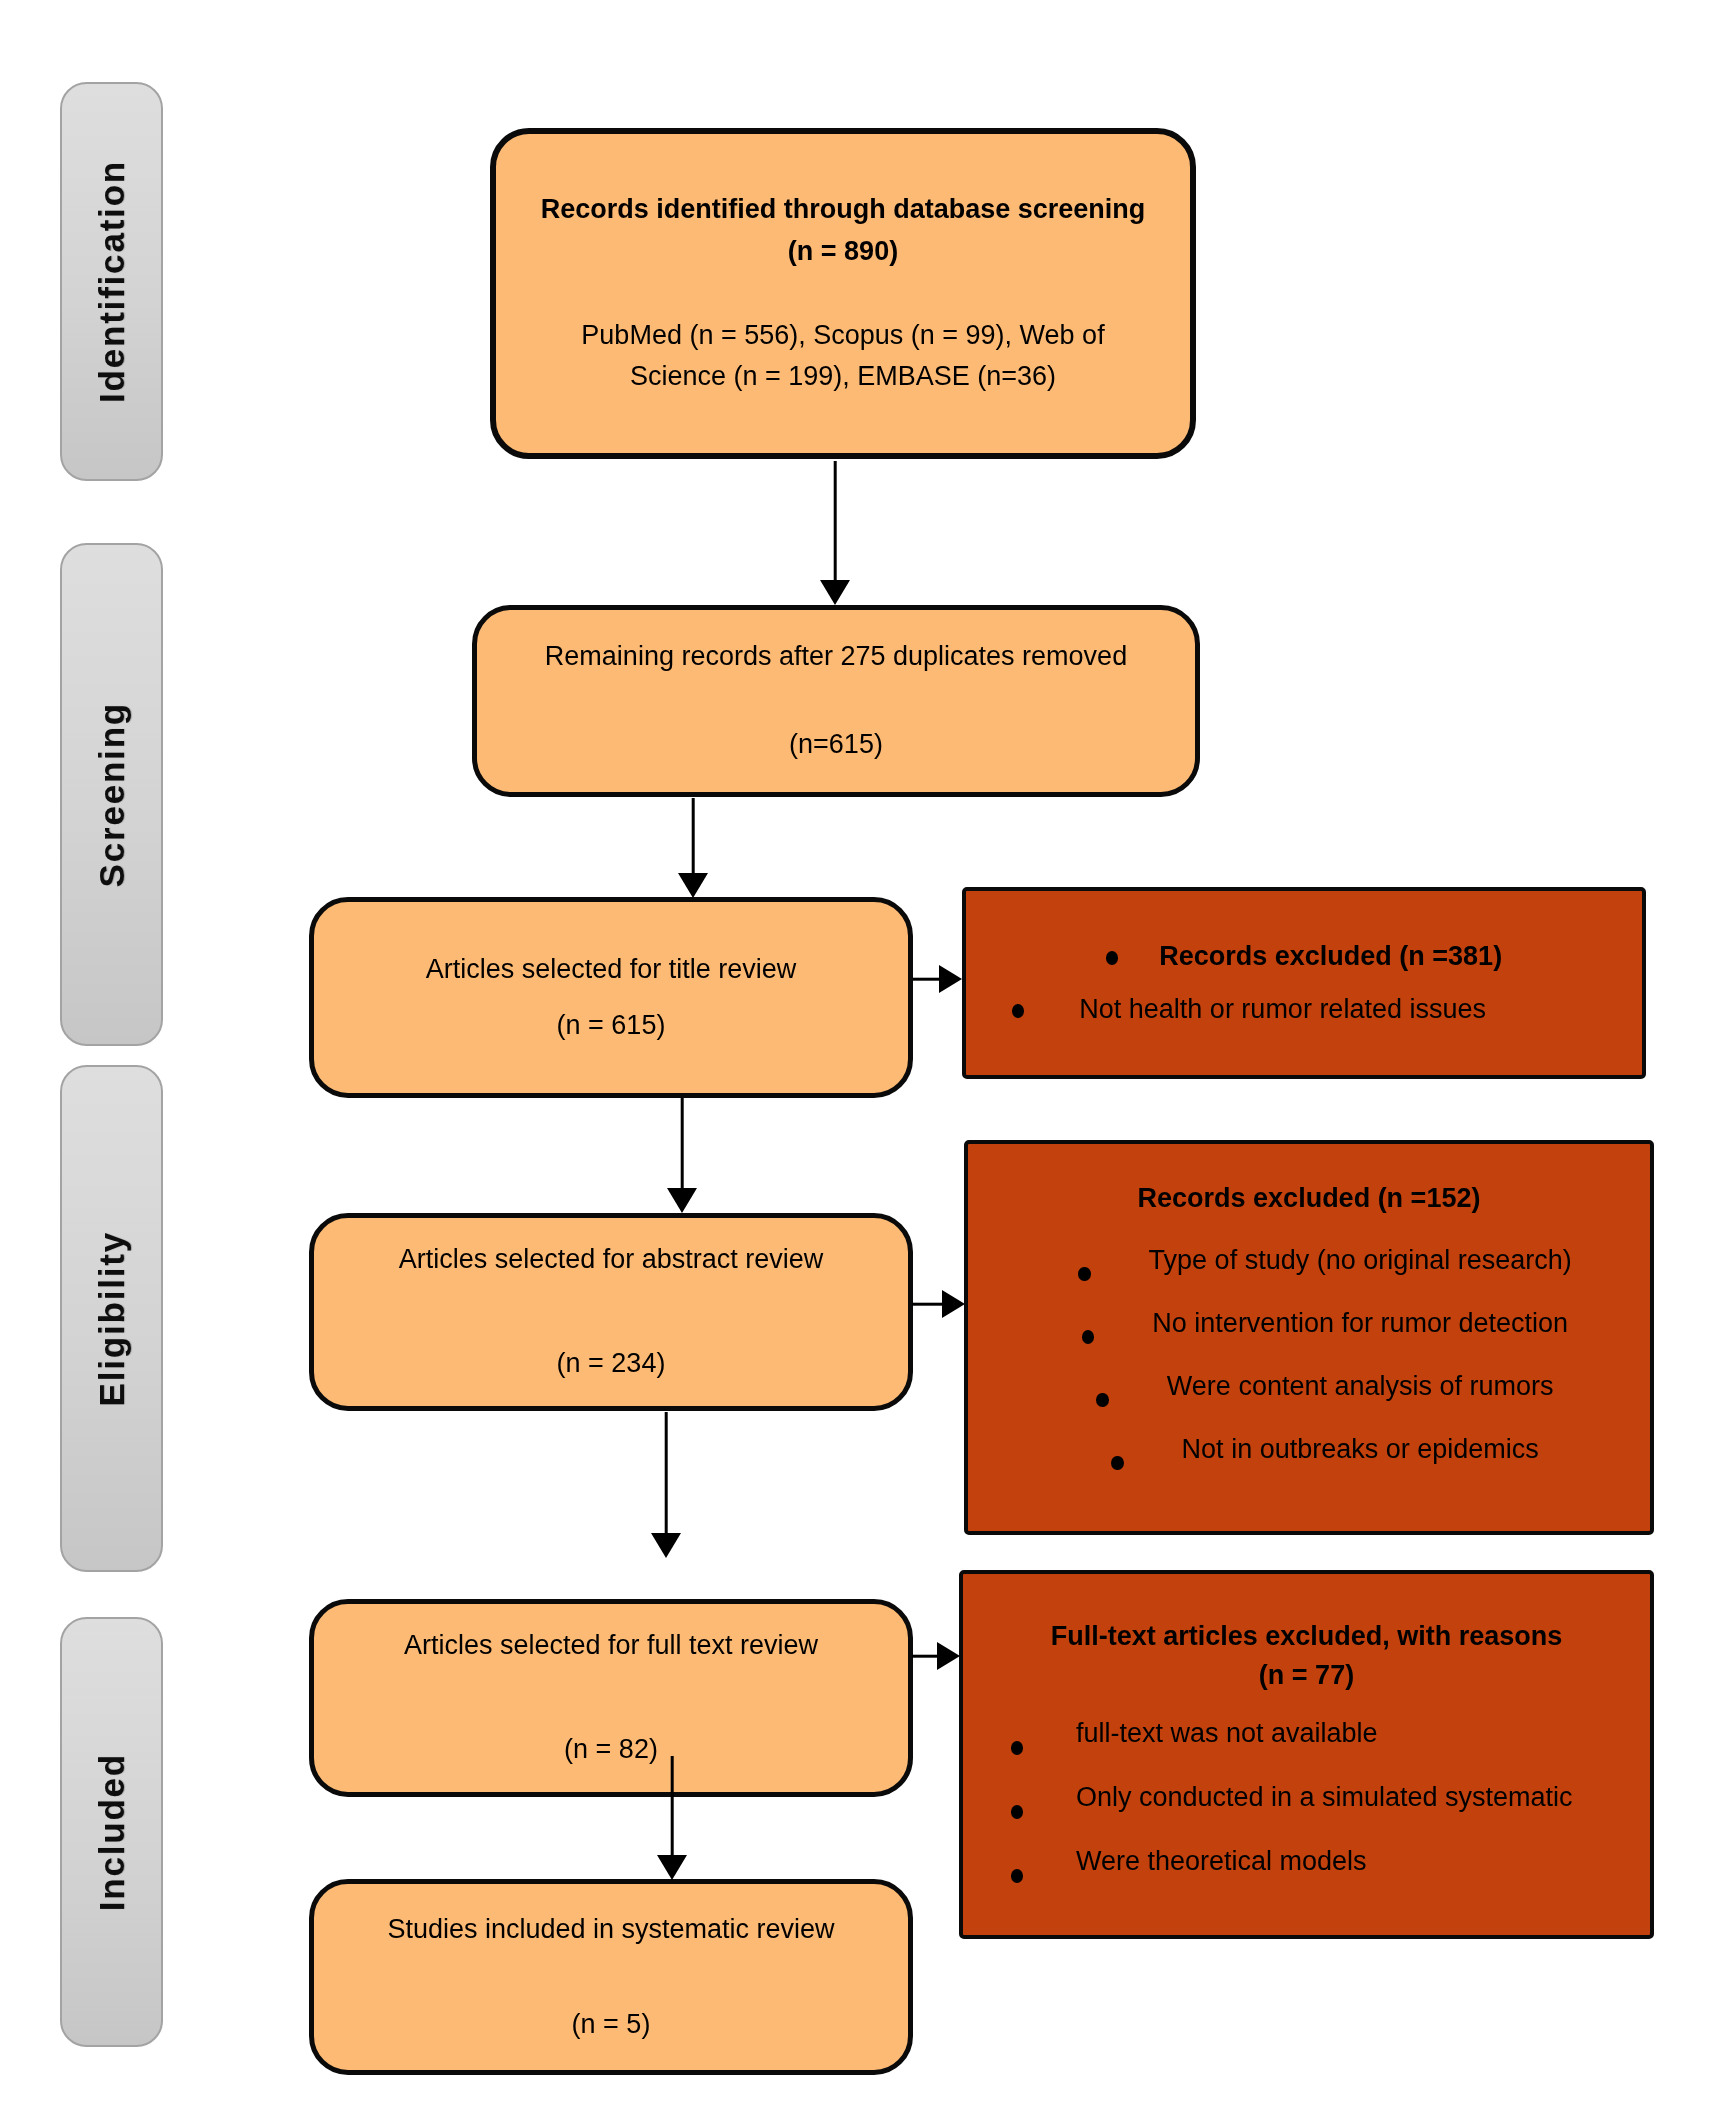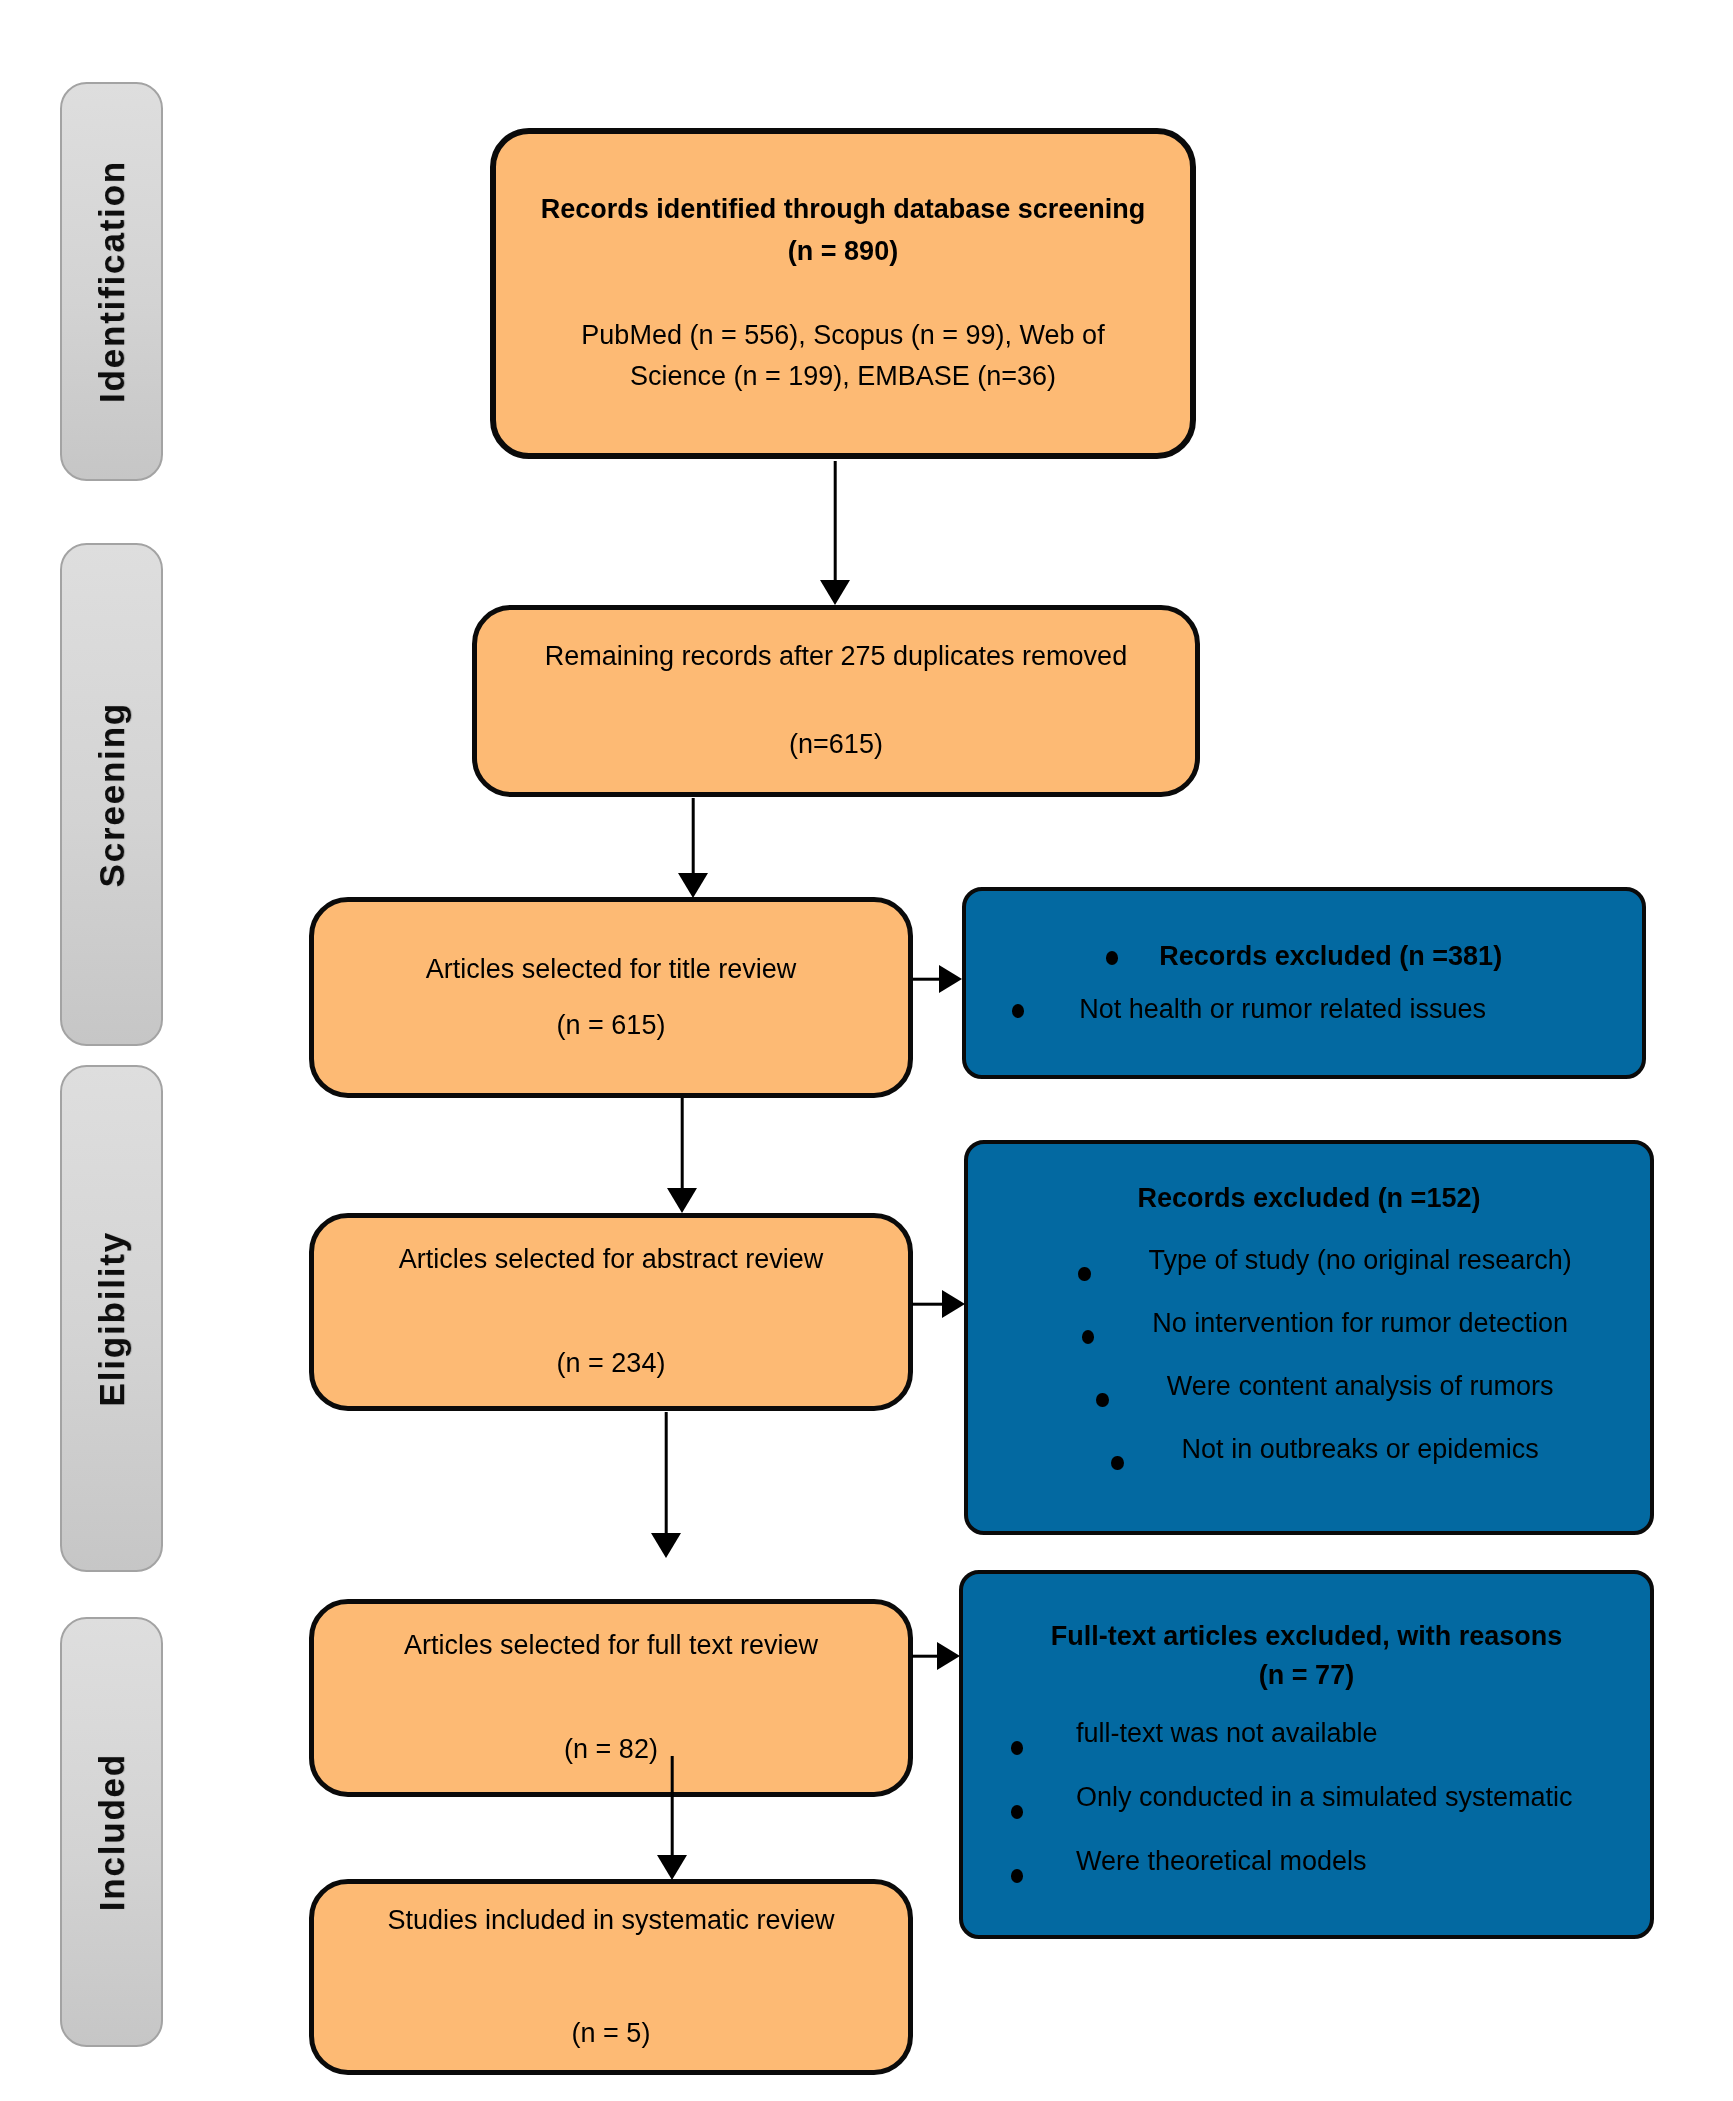--- a/index.html
+++ b/index.html
@@ -40,26 +40,26 @@
   .box-identified{left:490px;top:128px;width:706px;height:331px;border-width:6.2px;}
   .box-identified .gap{height:42px;}
   .box-dedup{left:472px;top:605px;width:728px;height:192px;}
   .box-dedup .gap{height:46px;}
   .box-title-review{left:309px;top:897px;width:604px;height:201px;}
   .box-title-review .gap{height:14px;}
   .box-abstract-review{left:309px;top:1213px;width:604px;height:198px;}
   .box-abstract-review .gap{height:62px;}
   .box-fulltext-review{left:309px;top:1557px;width:604px;height:198px;margin-top:42px;}
   .box-fulltext-review .gap{height:62px;}
-  .box-included{left:309px;top:1879px;width:604px;height:196px;gap:9px;}
+  .box-included{left:309px;top:1879px;width:604px;height:196px;}
   .box-included .gap{height:53px;}
 
   
   .sidebox{
-    position:absolute;background:#0369a1;border:4.4px solid #0a0a0a;border-radius:20px;
+    position:absolute;background:#c2410c;border:4.4px solid #0a0a0a;border-radius:5px;
     box-sizing:border-box;font-size:27px;line-height:1.45;
     display:flex;flex-direction:column;justify-content:center;
     padding:16px 26.5px;
   }
   .sbox-1{left:962px;top:887px;width:684px;height:192px;gap:14px;}
   .sbox-2{left:964px;top:1140px;width:690px;height:395px;gap:0;justify-content:flex-start;padding-top:35px;}
   .sbox-3{left:959px;top:1570px;width:695px;height:369px;justify-content:center;padding-top:30px;}
 
   .sb-title{text-align:center;font-weight:bold;}
   .bullet-row{display:flex;align-items:baseline;}

